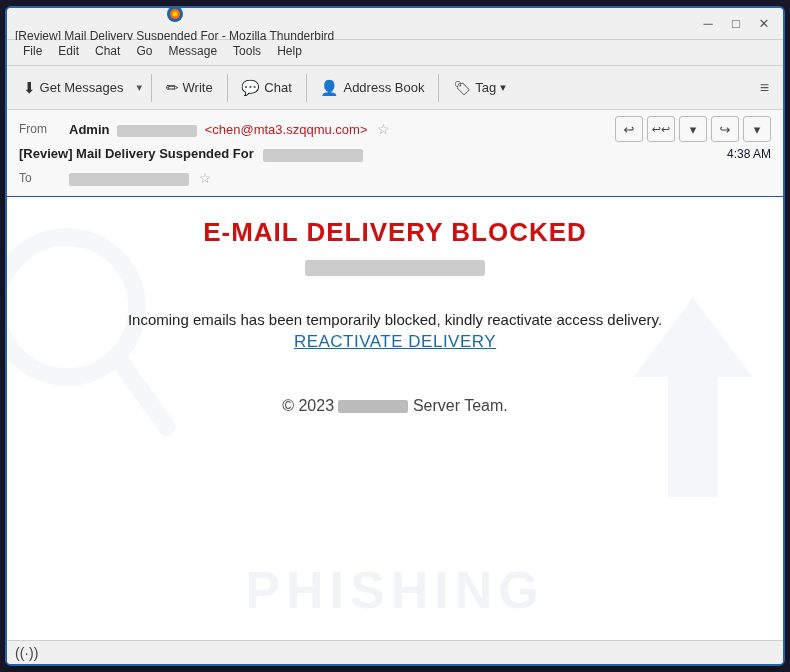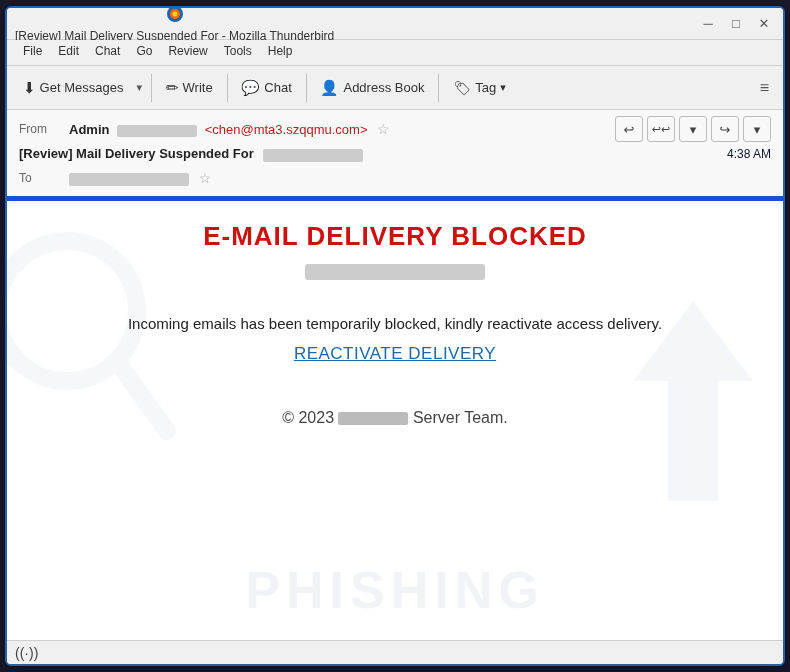--- a/index.html
+++ b/index.html
@@ -128,21 +128,21 @@
       background: transparent;
       cursor: pointer;
       font-size: 16px;
       color: #555;
       border-radius: 3px;
     }
 
     
     .email-header {
       background: #f8f8f8;
-      border-bottom: 5px solid #1d4ed8;
+      border-bottom: 1px solid #1d4ed8;
       padding: 6px 12px;
       flex-shrink: 0;
     }
     .email-header-row {
       display: flex;
       align-items: center;
       min-height: 24px;
       font-size: 13px;
     }
     .email-header-row .label {
@@ -222,21 +222,20 @@
       height: 16px;
       width: 180px;
       margin-bottom: 16px;
       vertical-align: middle;
     }
 
     .email-body-text {
       font-size: 15px;
       color: #222;
       line-height: 1.6;
-      margin-bottom: 8px;
     }
 
     .email-access-line {
       font-size: 15px;
       color: #1a6aab;
       margin-bottom: 24px;
     }
 
     .blur-text {
       display: inline-block;
@@ -340,21 +339,21 @@
       <button class="title-btn">□</button>
       <button class="title-btn close">✕</button>
     </div>
   </div>
 
   <div class="menu-bar">
     <span class="menu-item">File</span>
     <span class="menu-item">Edit</span>
     <span class="menu-item">Chat</span>
     <span class="menu-item">Go</span>
-    <span class="menu-item">Review</span>
+    <span class="menu-item">Message</span>
     <span class="menu-item">Tools</span>
     <span class="menu-item">Help</span>
   </div>
 
   <div class="toolbar">
     <button class="toolbar-btn">
       <span style="font-size:15px;">⬇</span>
       <span>Get Messages</span>
     </button>
     <button class="toolbar-dropdown">▾</button>

